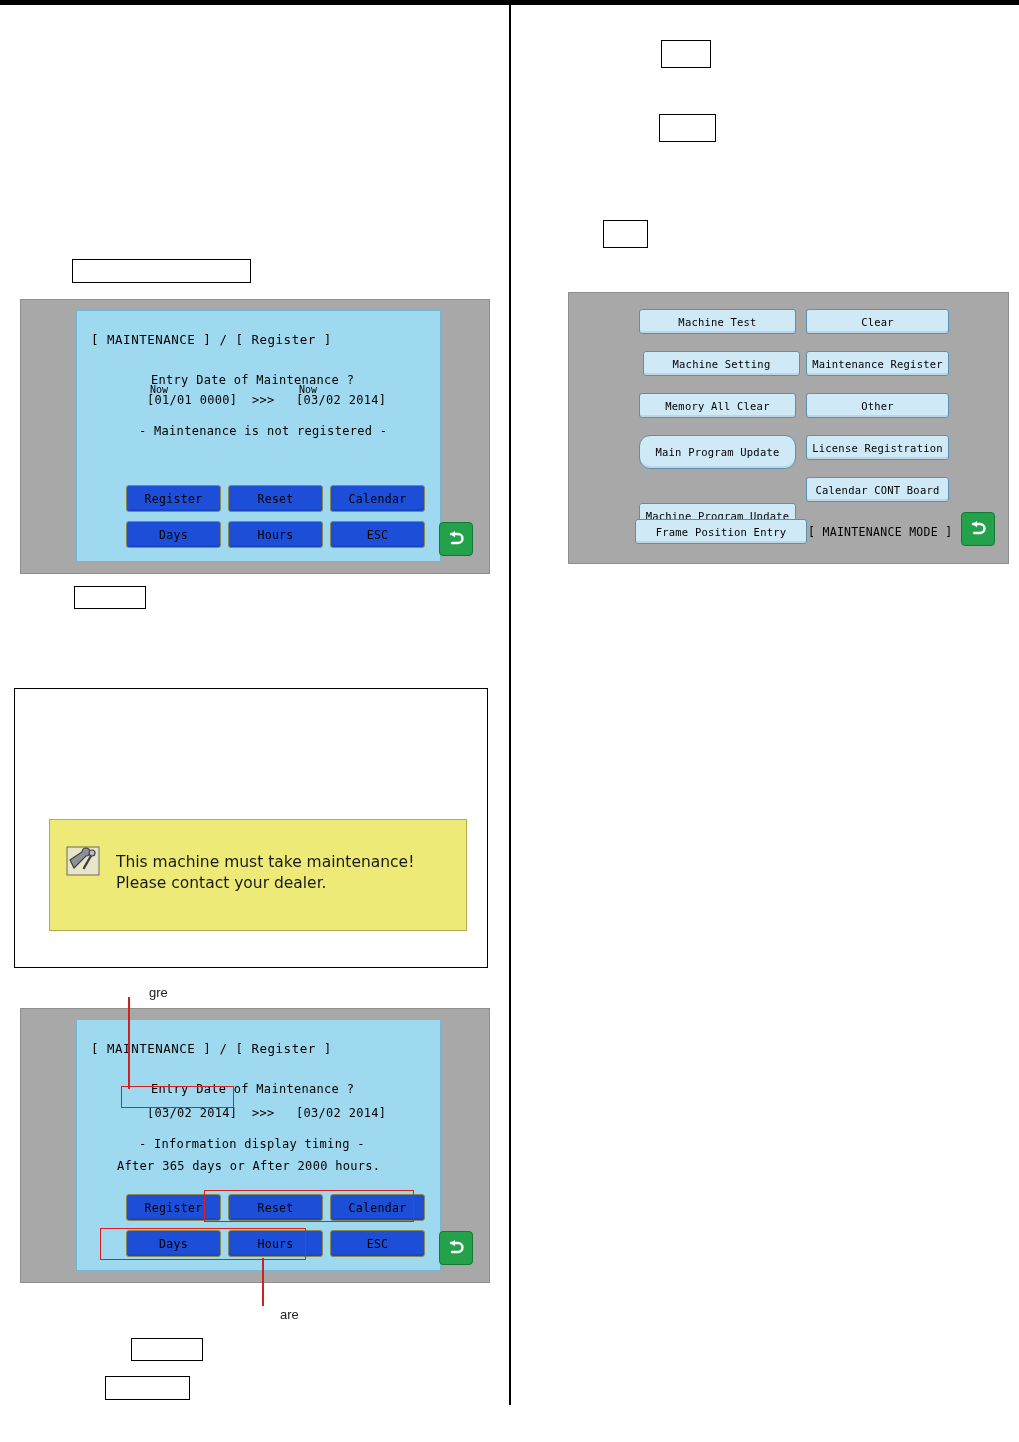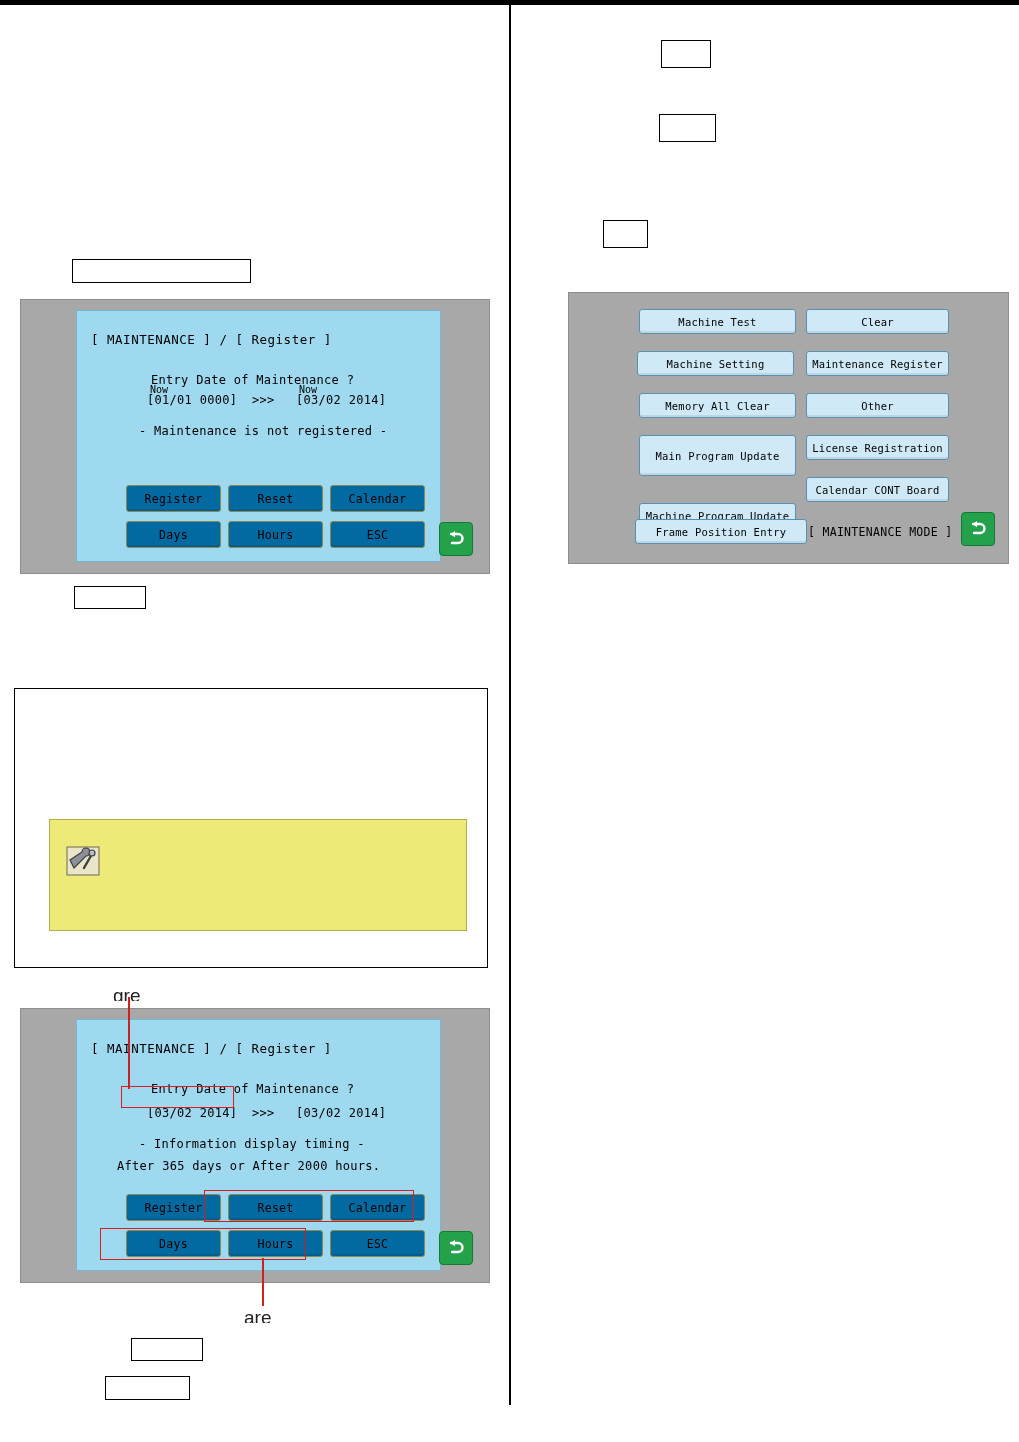--- a/index.html
+++ b/index.html
@@ -70,21 +70,21 @@
   }
   .lcd-sup {
     position: absolute;
     font-family: "DejaVu Sans Mono", monospace;
     font-size: 10px;
     color: #000000;
     white-space: nowrap;
   }
   .btn {
     position: absolute;
-    background: #0369a1;
+    background: #1d4ed8;
     border: 1px solid #8a8a50;
     border-radius: 3px;
     box-sizing: border-box;
     font-family: "DejaVu Sans Mono", monospace;
     font-size: 11.5px;
     color: #000000;
     display: flex;
     align-items: center;
     justify-content: center;
     letter-spacing: 0.3px;
@@ -151,24 +151,25 @@
     background: #cc2222;
   }
   .hl-box {
     position: absolute;
     border: 1.5px solid #d81f1f;
     box-sizing: border-box;
   }
   .clip-label {
     position: absolute;
     font-family: "Liberation Sans", sans-serif;
-    font-size: 19px;
+    font-size: 13px;
     color: #222222;
     overflow: hidden;
     white-space: nowrap;
+    margin-left: 36px;
   }
 </style>
 </head>
 <body>
 
 <div class="page">
 
   <div class="top-rule"></div>
   <div class="col-divider"></div>
 
@@ -212,20 +213,22 @@
   <div class="warn-frame" style="left:14px; top:688px; width:474px; height:280px;">
     <div class="warn-box" style="left:34px; top:130px; width:418px; height:112px;">
       <div class="warn-icon" style="left:16px; top:26px;">
         <svg width="34" height="30" viewBox="0 0 34 30" aria-hidden="true">
           <rect x="1" y="1" width="32" height="28" fill="#e9e5c9" stroke="#6a6a55" stroke-width="1"></rect>
           <path d="M8 22 L20 10 a4 4 0 1 0 -4 -4 L4 14 z" fill="#8d9096" stroke="#3d3f44" stroke-width="1.2"></path>
           <path d="M18 22 L26 8" stroke="#3d3f44" stroke-width="2.4" stroke-linecap="round"></path>
           <circle cx="26" cy="7" r="3" fill="#b9bcc2" stroke="#3d3f44" stroke-width="1.2"></circle>
         </svg>
       </div>
+      <div class="warn-text" style="left:66px; top:32px; width:330px;">This machine must take maintenance!
+Please contact your dealer.</div>
     </div>
   </div>
 
   <div class="clip-label" style="left:113px; top:985px; width:52px; height:16px;">gre</div>
 
   <div class="lcd" style="left:20px; top:1008px; width:470px; height:275px;">
     <div class="lcd-inner" style="left:55px; top:10px; width:365px; height:252px;">
 
       <div class="lcd-title" style="left:14px; top:21px;">[ MAINTENANCE ] / [ Register ]</div>
 
@@ -264,23 +267,23 @@
   <div class="blank-box" style="left:131px; top:1338px; width:70px; height:21px;"></div>
   <div class="blank-box" style="left:105px; top:1376px; width:83px; height:22px;"></div>
 
   <div class="blank-box" style="left:661px; top:40px; width:48px; height:26px;"></div>
   <div class="blank-box" style="left:659px; top:114px; width:55px; height:26px;"></div>
   <div class="blank-box" style="left:603px; top:220px; width:43px; height:26px;"></div>
 
   <div class="lcd" style="left:568px; top:292px; width:441px; height:272px;">
 
     <div class="btn-blue" style="left:70px; top:16px; width:157px; height:25px;">Machine Test</div>
-    <div class="btn-blue" style="left:68px; top:58px; width:157px; height:25px;">Machine Setting</div>
+    <div class="btn-blue" style="left:74px; top:58px; width:157px; height:25px;">Machine Setting</div>
     <div class="btn-blue" style="left:70px; top:100px; width:157px; height:25px;">Memory All Clear</div>
-    <div class="btn-blue" style="left:70px; top:142px; width:157px; height:41px;">Main Program Update</div>
+    <div class="btn-blue" style="left:70px; top:142px; width:157px; height:34px;border-radius:11px;">Main Program Update</div>
     <div class="btn-blue" style="left:70px; top:184px; width:157px; height:25px;margin-top:26px;">Machine Program Update</div>
     <div class="btn-blue" style="left:66px; top:226px; width:172px; height:25px;">Frame Position Entry</div>
 
     <div class="btn-blue" style="left:237px; top:16px; width:143px; height:25px;">Clear</div>
     <div class="btn-blue" style="left:237px; top:58px; width:143px; height:25px;">Maintenance Register</div>
     <div class="btn-blue" style="left:237px; top:100px; width:143px; height:25px;">Other</div>
     <div class="btn-blue" style="left:237px; top:142px; width:143px; height:25px;">License Registration</div>
     <div class="btn-blue" style="left:237px; top:184px; width:143px; height:25px;">Calendar CONT Board</div>
 
     <div class="lcd-text" style="left:239px; top:232px; font-size:11.5px;">[ MAINTENANCE MODE ]</div>

